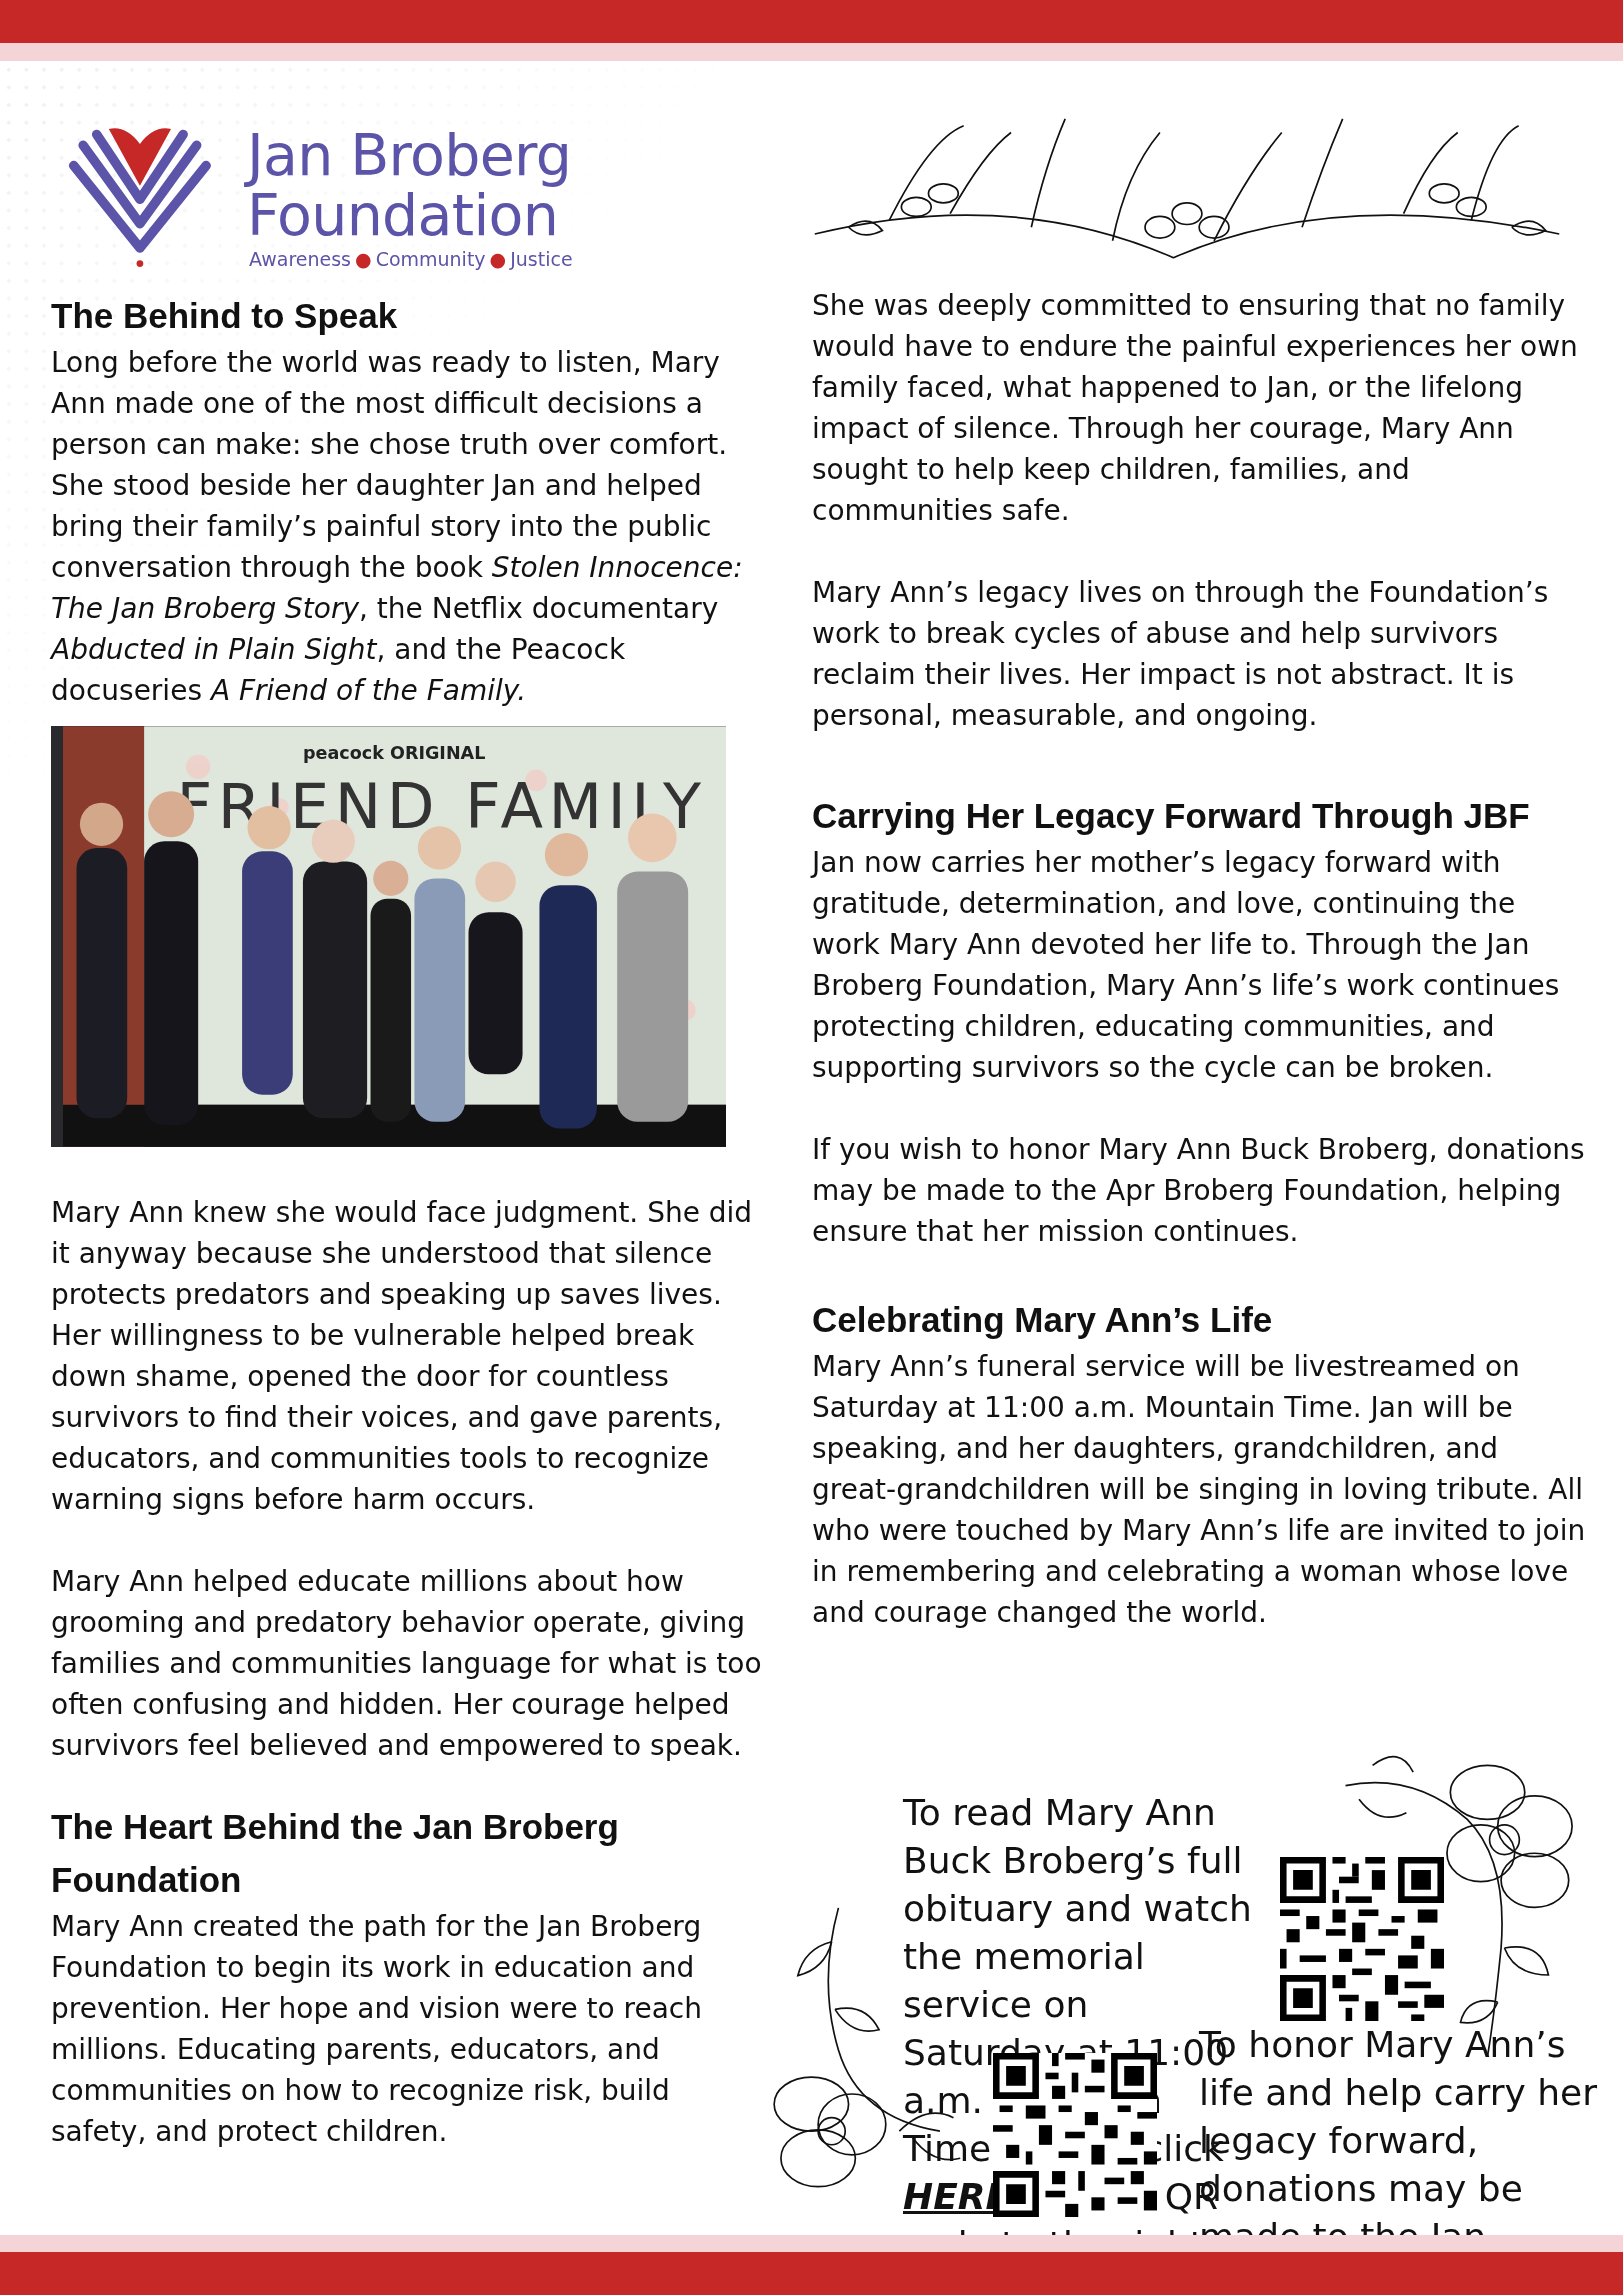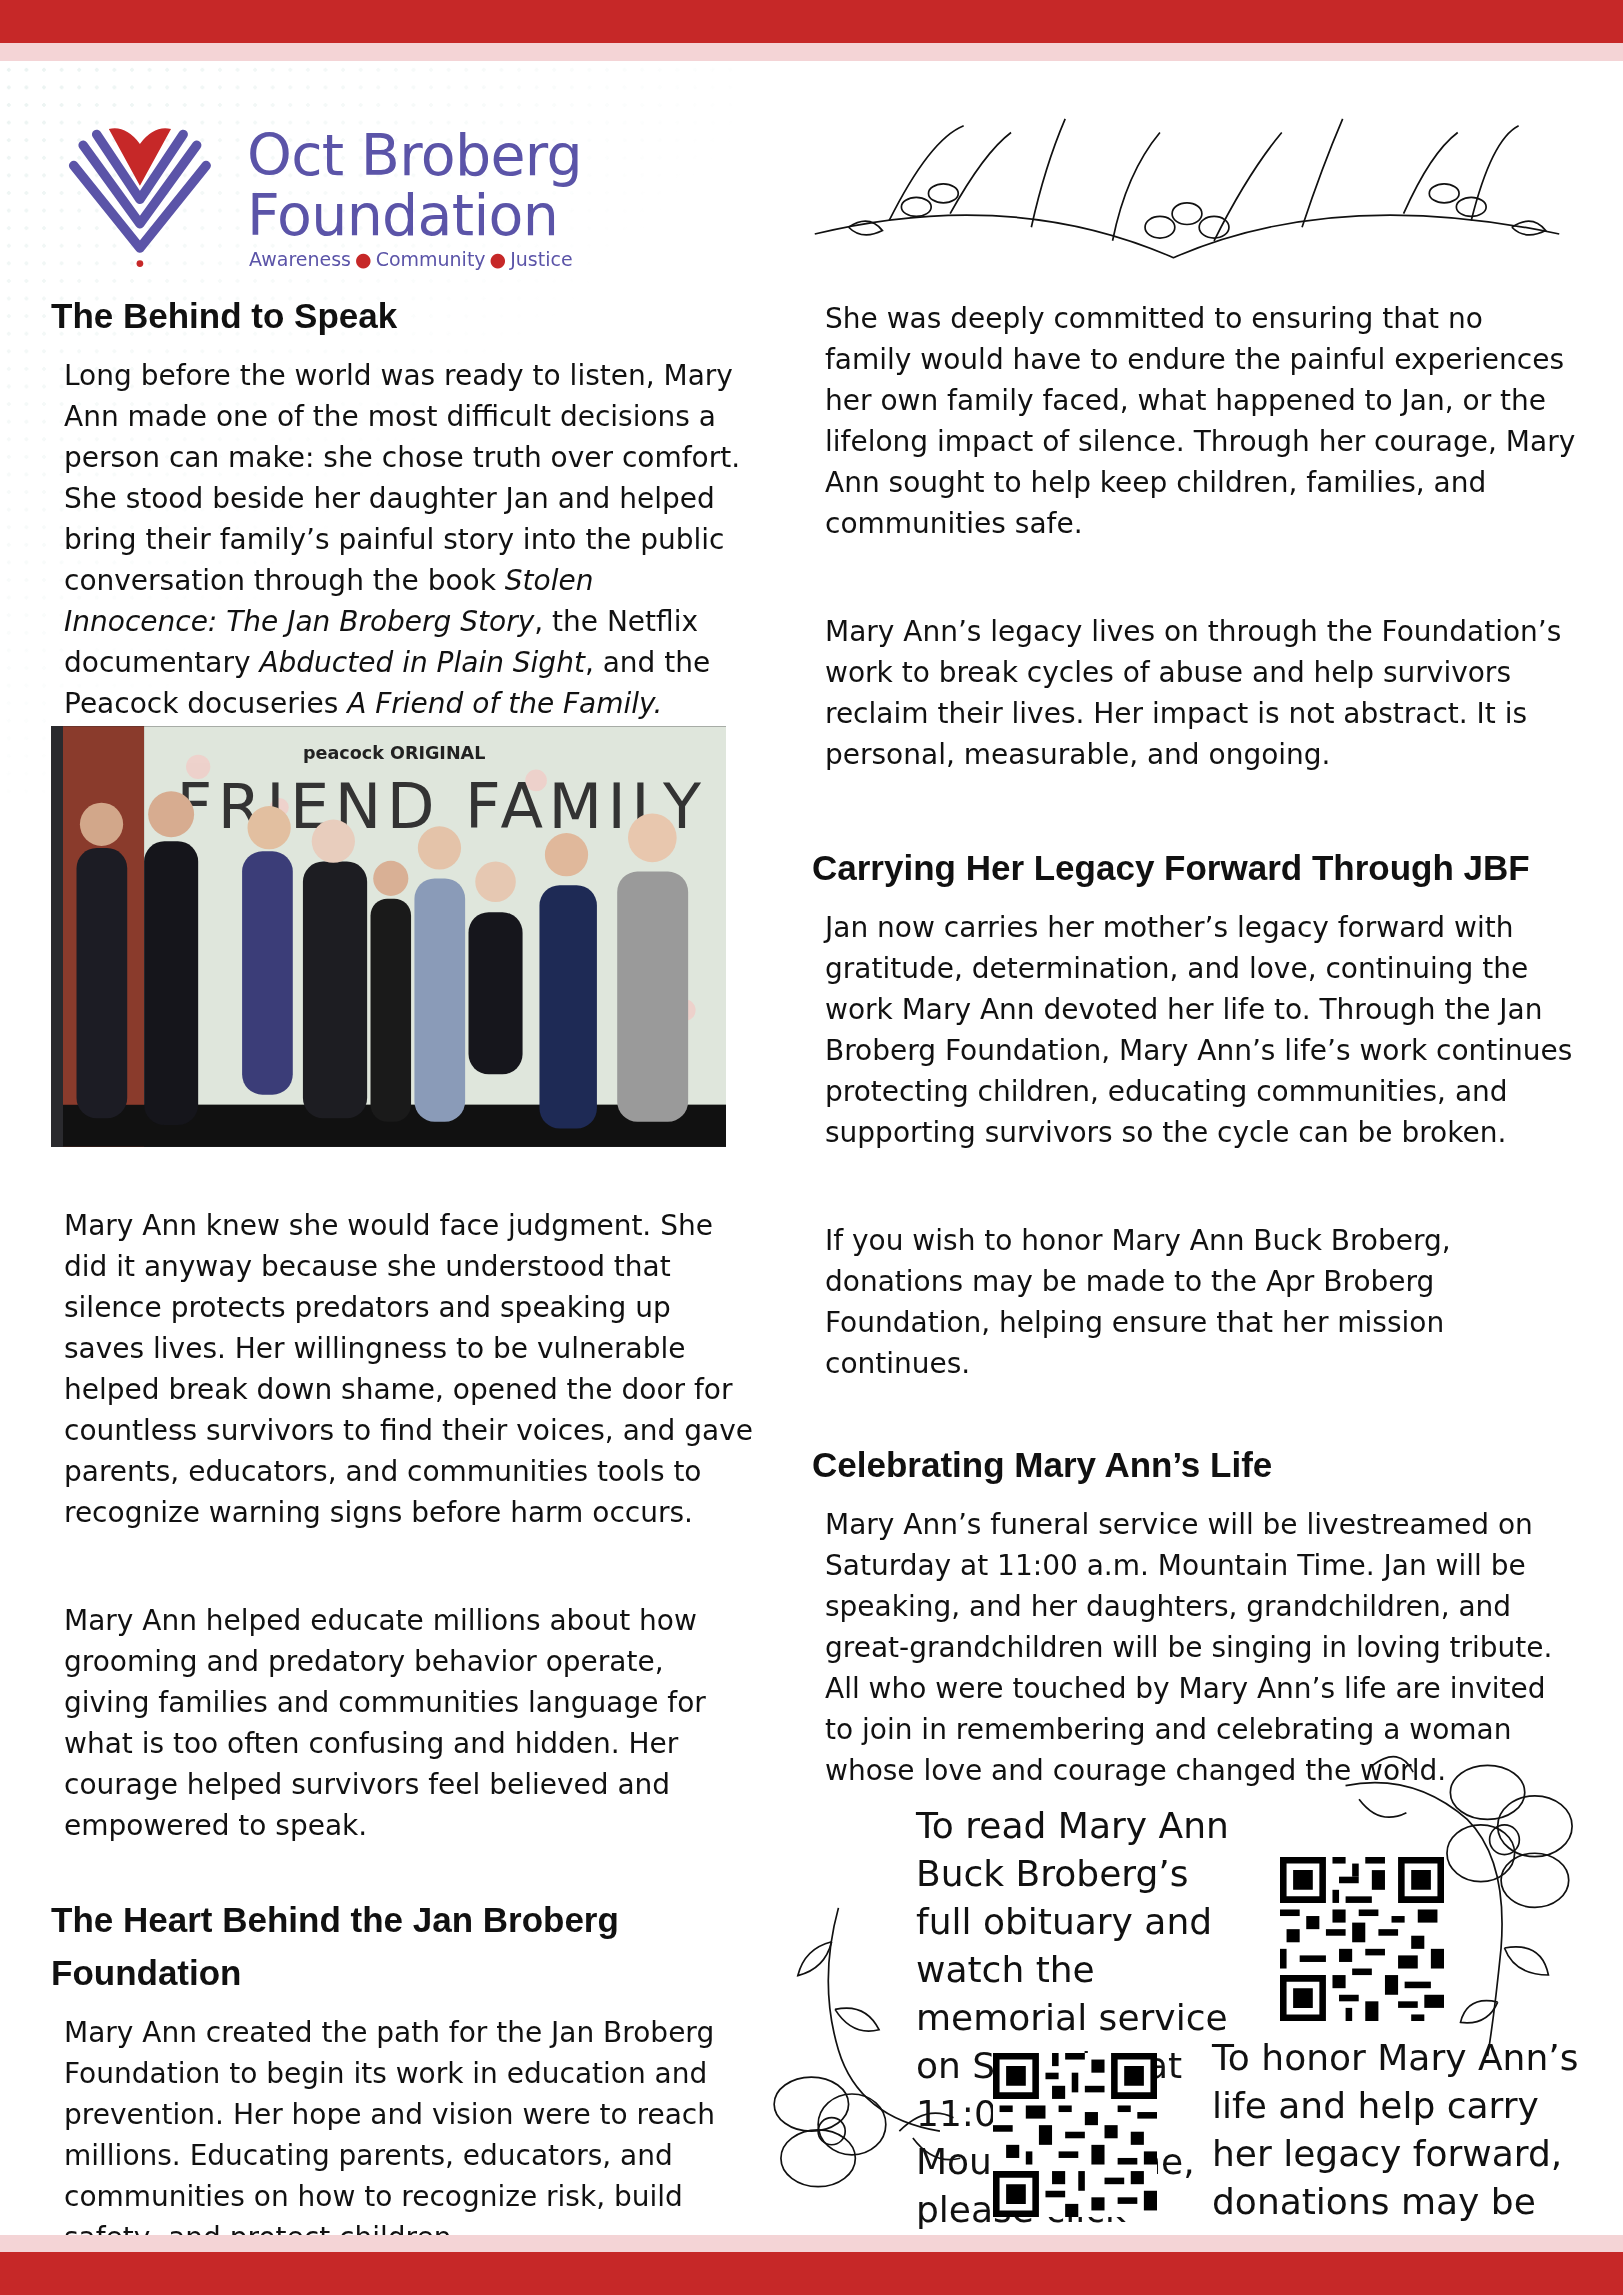--- a/index.html
+++ b/index.html
@@ -16,21 +16,21 @@
           mask-image: linear-gradient(135deg, #000 0%, transparent 55%); }
   .logo { position:absolute; left:68px; top:125px; width:534px; height:149px; }
   .logo-mark { position:absolute; left:0; top:0; width:156px; height:142px; }
   .logo-name { position:absolute; left:179px; top:0; font-family:"DejaVu Sans", sans-serif; color:#5b54a8;
                font-size:57px; line-height:60px; letter-spacing:-0.7px; font-weight:normal; }
   .logo-tag { position:absolute; left:181px; top:123px; font-family:"DejaVu Sans", sans-serif; color:#5b54a8;
               font-size:19px; white-space:nowrap; }
   .logo-tag .sep { color:#c62828; margin:0 4px; }
   .col { position:absolute; font-family:"DejaVu Sans", sans-serif; }
   h2 { margin:0; font-family:"Liberation Sans", sans-serif; font-weight:bold; font-size:35px; line-height:53px; color:#111; letter-spacing:0px; }
-  p { margin:13px; font-size:28px; line-height:41px; color:#111; }
+  p { margin:0; font-size:28px; line-height:41px; color:#111; }
   .gap { height:41px; }
   .photo { position:absolute; left:51px; top:726px; width:663px; height:421px; background:#2a2a2e; overflow:hidden;padding-left:12px; }
   .qr { position:absolute; background:#fff; }
   .small-p { font-size:36px; line-height:48px; }
   a.link { color:#111; font-weight:bold; font-style:italic; text-decoration:underline; }
   .wreath { position:absolute; left:808px; top:112px; width:758px; height:156px; }
   .flora { position:absolute; }
 </style>
 </head>
 <body>
@@ -43,21 +43,21 @@
   <svg class="logo-mark" viewBox="0 0 230 210">
     <path d="M60 6 Q85 0 106 28 Q127 0 152 6 L106 90 Z" fill="#c62828"></path>
     <g fill="none" stroke="#5b54a8" stroke-width="14" stroke-linecap="round" stroke-linejoin="round">
       <path d="M42 14 L106 110 L170 14"></path>
       <path d="M22 30 L106 146 L190 30"></path>
       <path d="M8 60 L106 182 L204 60"></path>
     </g>
     <circle cx="106" cy="205" r="5" fill="#c62828"></circle>
   </svg>
   <div class="logo-name">
-    <div>Oct Broberg</div>
+    <div>Jan Broberg</div>
     <div>Foundation</div>
   </div>
   <div class="logo-tag">
     <span>Awareness</span><span class="sep">●</span><span>Community</span><span class="sep">●</span><span>Justice</span>
   </div>
 </div>
 
 <svg class="wreath" viewBox="0 0 1120 230">
   <g fill="none" stroke="#111" stroke-width="2.5">
     <path d="M10 180 Q300 110 540 215 Q780 110 1110 180"></path>

